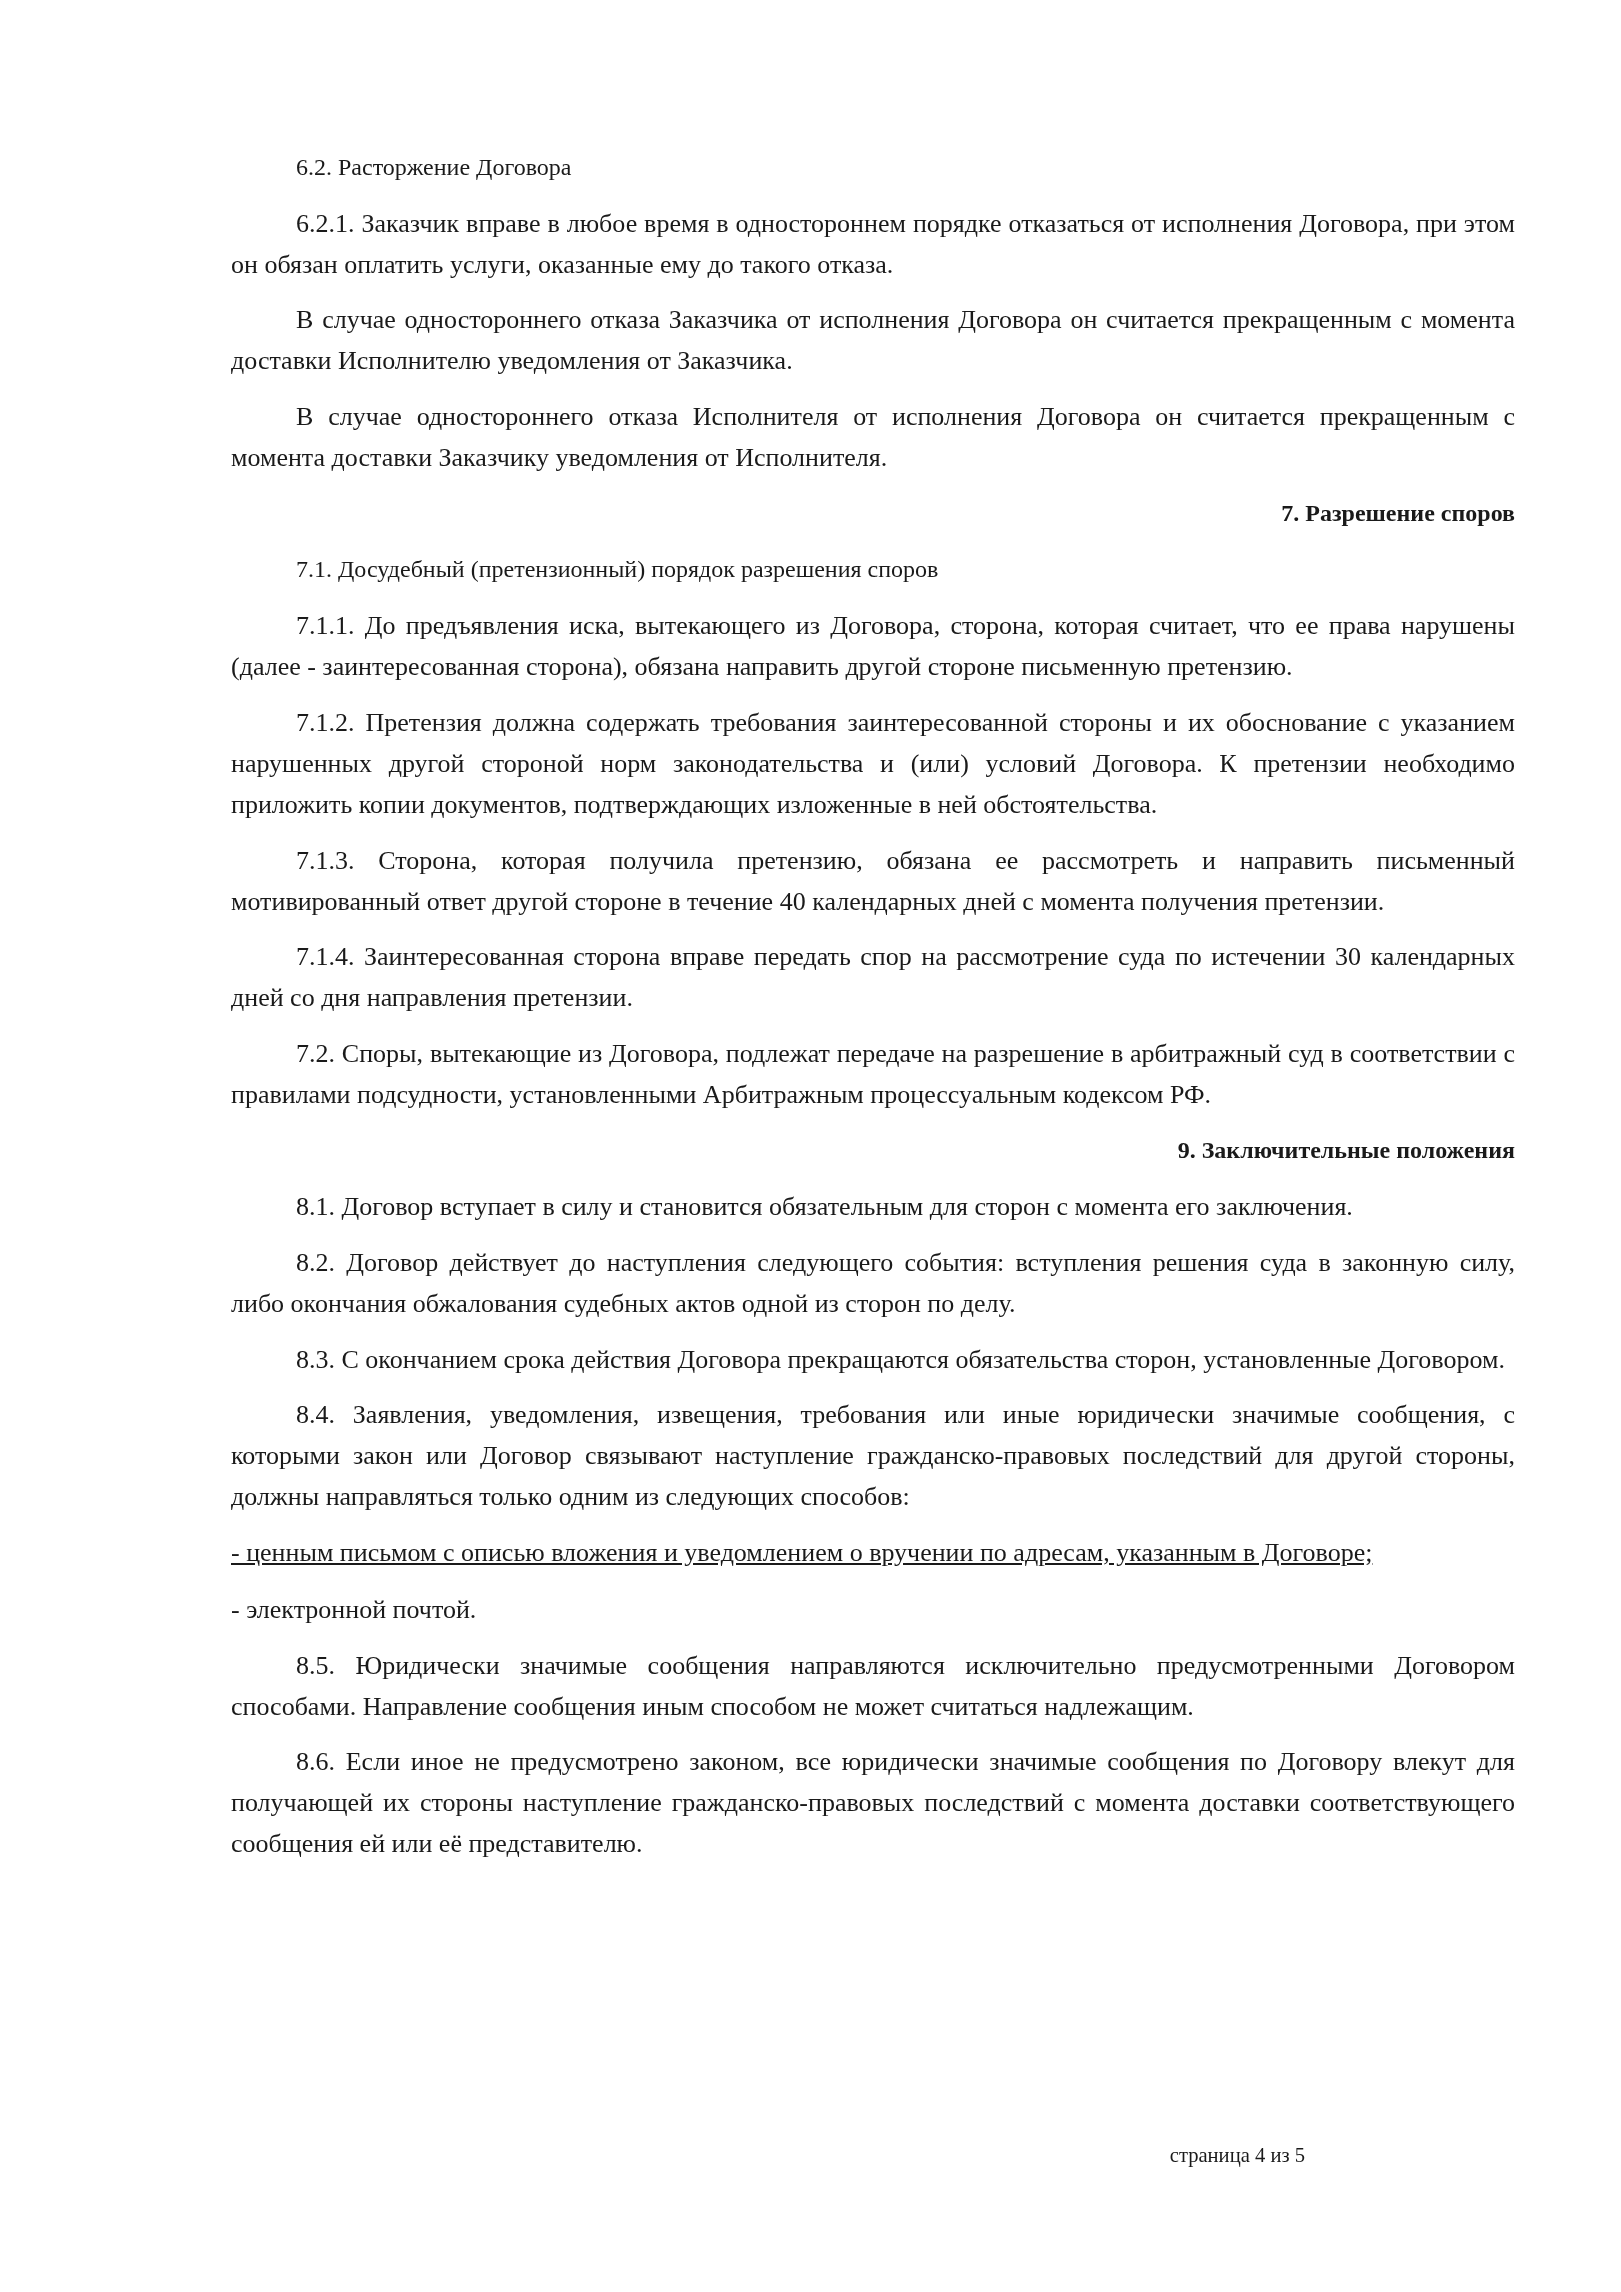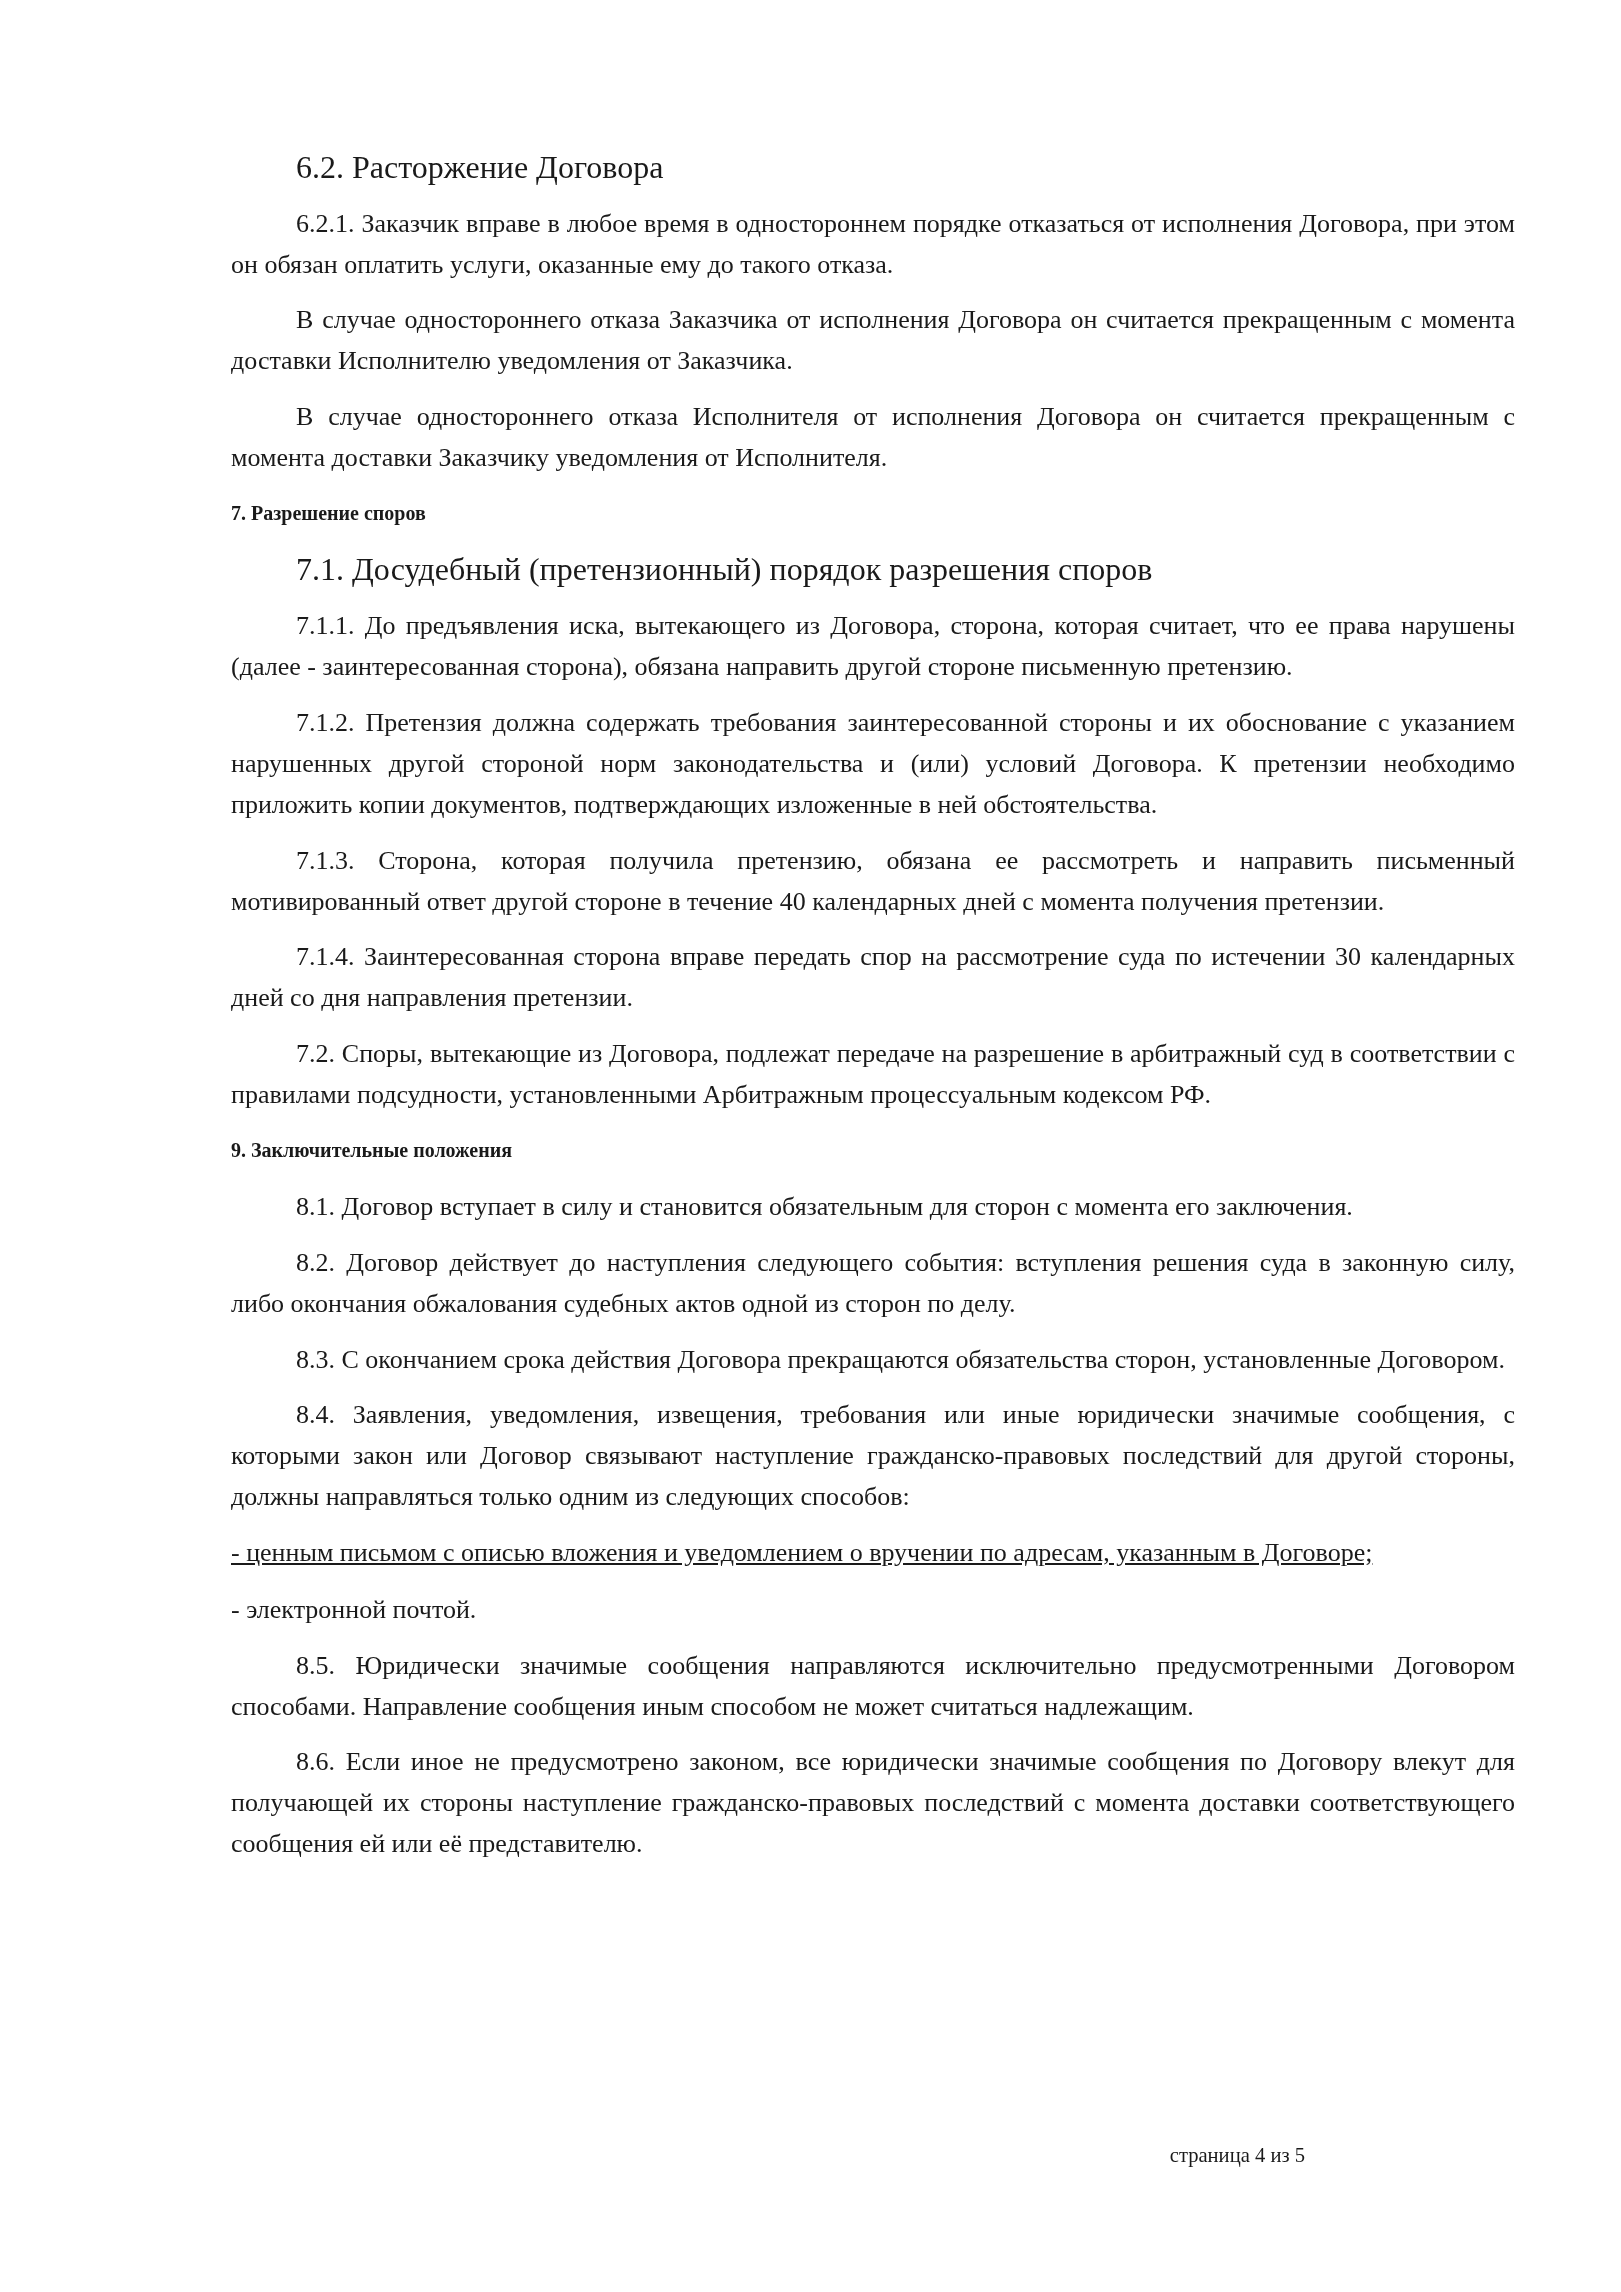--- a/index.html
+++ b/index.html
@@ -29,27 +29,27 @@
       margin: 0 0 14.7px 0;
     }
     .para.no-indent {
       text-indent: 0;
     }
     .para.tight {
       margin-bottom: 16px;
       text-decoration: underline;
     }
     .heading {
-      font-size: 20px;
+      font-size: 24px;
       line-height: 41px;
-      text-align: left;
+      text-align: right;
       margin: 9.8px 0 15.7px 0;
     }
     .subheading {
-      font-size: 32px;
+      font-size: 24px;
       line-height: 41px;
       text-indent: 65px;
       margin: 0 0 14.7px 0;
     }
     .footer {
       position: absolute;
       left: 0;
       width: 1305px;
       top: 2144px;
       text-align: right;

